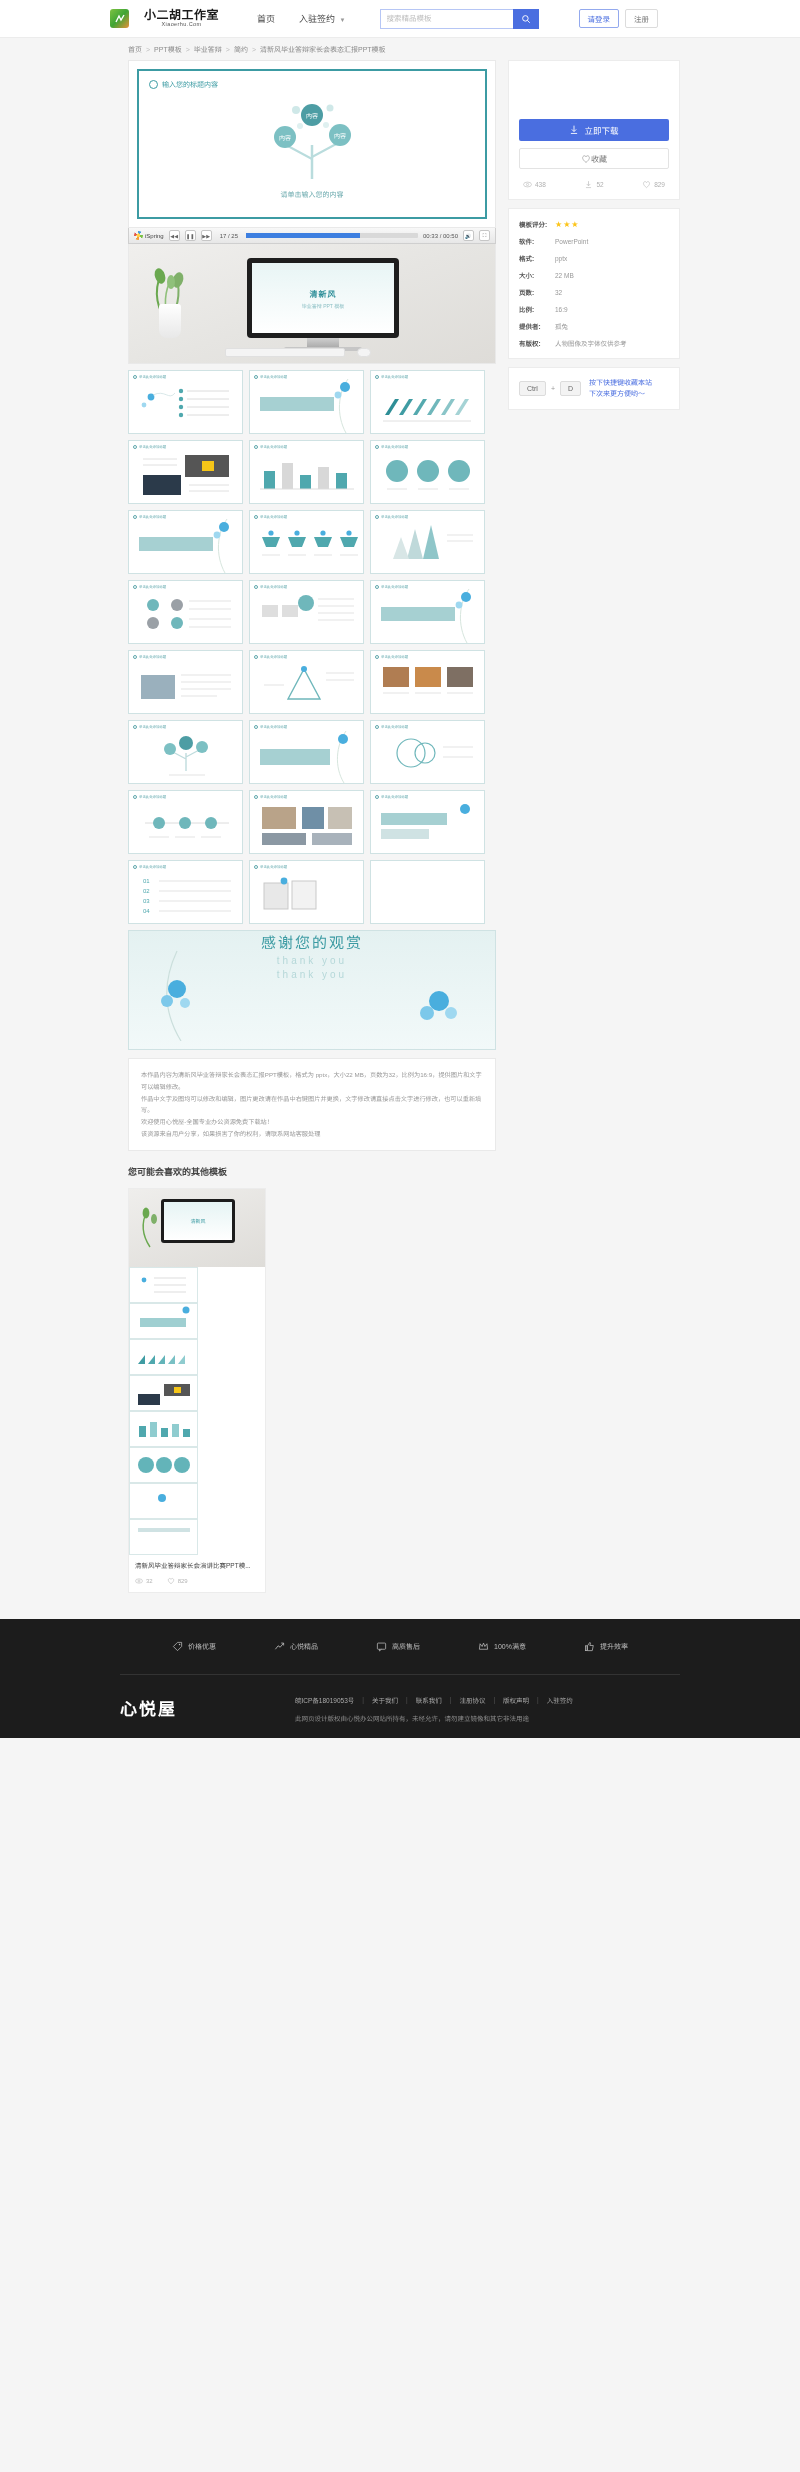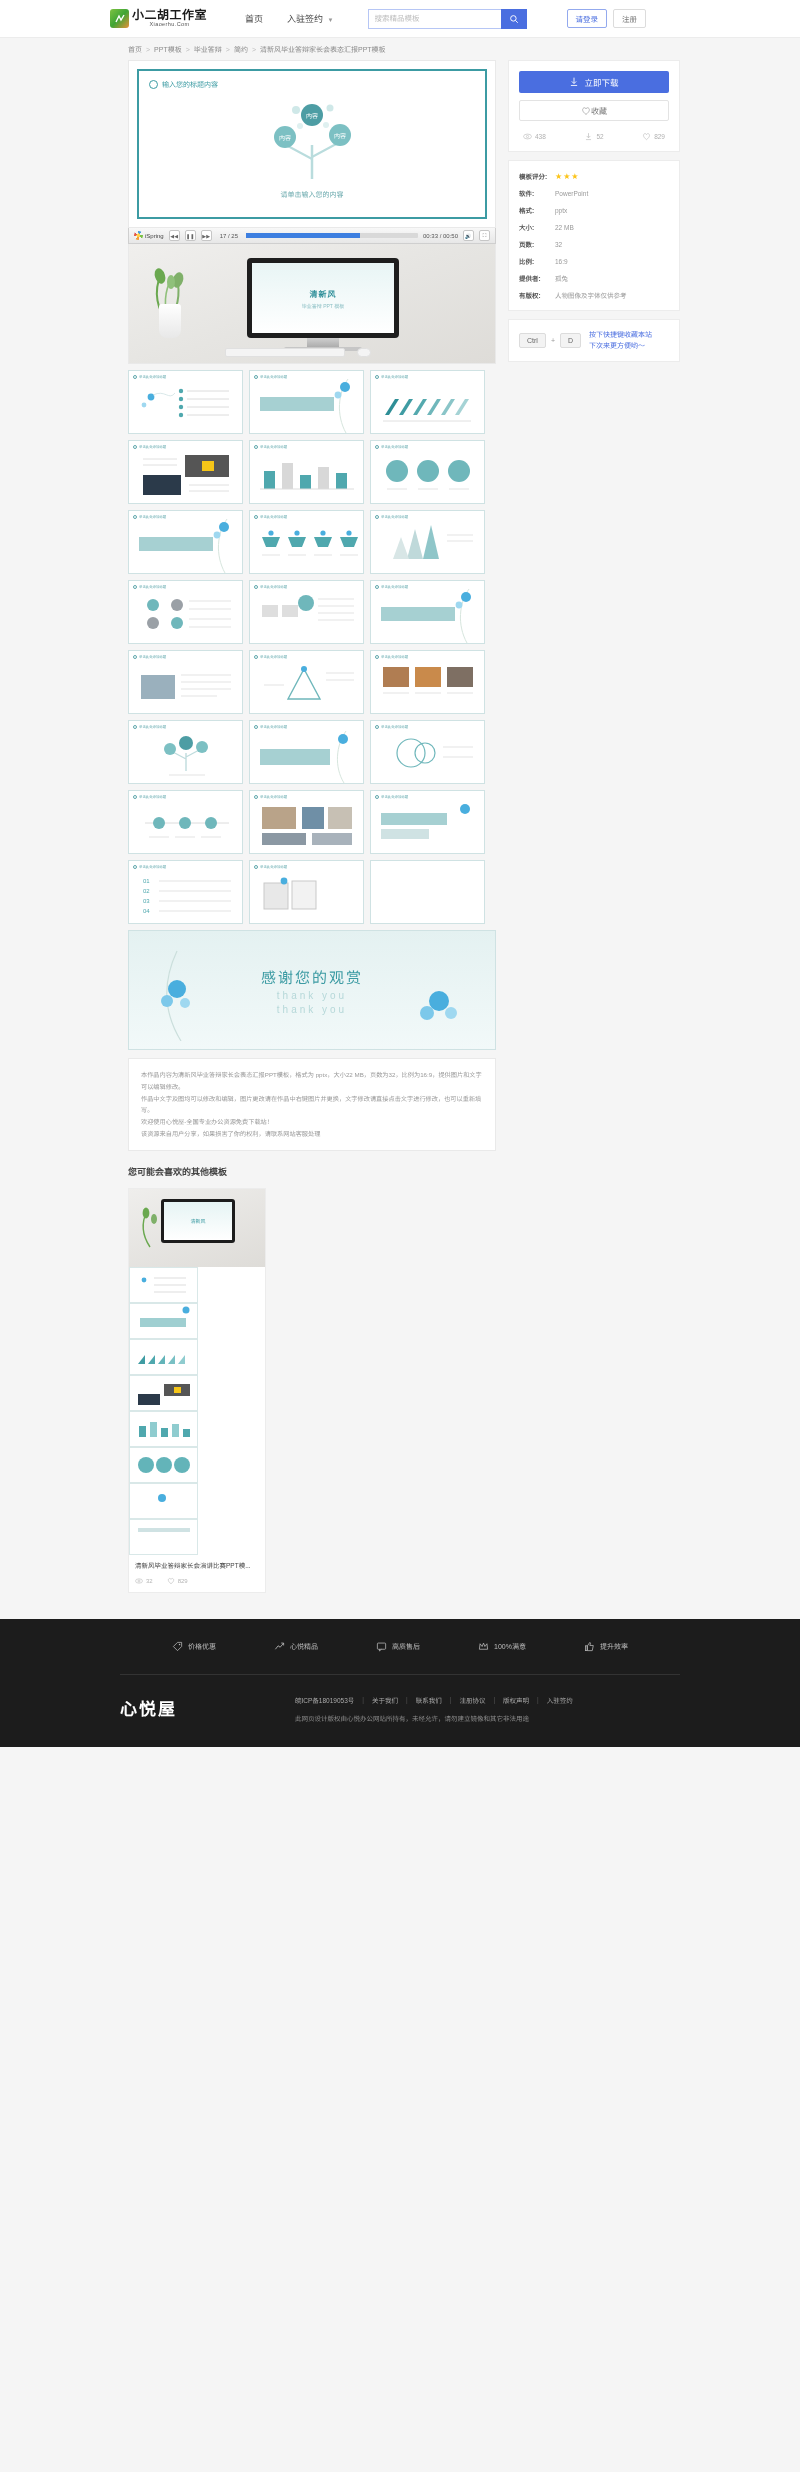--- a/index.html
+++ b/index.html
@@ -19,21 +19,21 @@
     display: flex; align-items: center; padding: 0 0 0 110px; gap: 0;
     position: relative;
   }
   .logo { display: flex; align-items: center; gap: 3px; }
   .logo-mark {
     width: 19px; height: 19px; border-radius: 3px;
     background: linear-gradient(135deg,#7ec242 0%,#3fa535 50%,#e8913a 100%);
     display: flex; align-items: center; justify-content: center;
     color: #fff; font-size: 8px; font-weight: bold;
   }
-  .logo-text { line-height: 1; }
+  .logo-text { line-height: 1; margin-left: 12px; }
   .logo-name { font-size: 12px; font-weight: bold; color: #1a1a1a; letter-spacing: .5px; }
   .logo-sub { font-size: 5.5px; color: #555; letter-spacing: .4px; text-align:center;
               border-top:none; margin-top:1px;}
   .nav { display: flex; align-items: center; gap: 24px; margin-left: 38px; }
   .nav-item { font-size: 9px; color: #444; cursor: pointer; white-space: nowrap; }
   .nav-item .caret { font-size: 6px; color: #999; margin-left: 2px; }
   .searchbox { margin-left: 34px; display: flex; align-items: center; height: 20px; }
   .search-input {
     width: 133px; height: 20px; border: 1px solid #b6c6f5; border-right: none;
     font-size: 7.5px; padding: 0 6px; color: #333; outline: none; background:#fff;
@@ -137,35 +137,35 @@
   .thumb .hd {
     position: absolute; left: 4px; top: 3px; font-size: 3.4px; color: #5fa7ac;
     display: flex; align-items: center; gap: 2px;
   }
   .thumb .hd .dot { width: 4px; height: 4px; border: .7px solid #5fa7ac; border-radius: 50%; }
 
   
   .thanks {
     margin-top: 6px; height: 120px; background: linear-gradient(#e4f1f1,#f2f9f9);
     border: 1px solid #cfe2e3; position: relative;
-    display: flex; flex-direction: column; align-items: center; justify-content: center;
+    display: flex; flex-direction: column; align-items: center; 
   }
   .thanks h2 { font-size: 15px; color: #3c9ba3; letter-spacing: 2px; font-weight: normal; }
   .thanks .en { font-size: 10px; color: #b6d8d9; letter-spacing: 3px; margin-top: 3px; }
 
   .desc {
     margin-top: 8px; background: #fff; border: 1px solid #e9e9e9; padding: 10px 12px;
     font-size: 6.2px; line-height: 1.9; color: #999;
   }
 
   
   .panel { background: #fff; border: 1px solid #ececec; padding: 10px; margin-bottom: 8px; }
   .dl-btn {
     height: 22px; background: #4a6ee0; color: #fff; font-size: 8.5px; border-radius: 2px;
-    display: flex; align-items: center; justify-content: center; gap: 5px; cursor: pointer;
+    display: flex; align-items: center; justify-content: center; gap: 5px; cursor: pointer; margin-top: 48px;
   }
   .fav-btn {
     height: 21px; margin-top: 7px; border: 1px solid #e3e3e3; border-radius: 2px;
     display: flex; align-items: center; justify-content: center; 
     font-size: 8px; color: #777; cursor: pointer; background: #fff;
   }
   .stats {
     display: flex; justify-content: space-between; margin-top: 11px; padding: 0 4px;
     font-size: 6.5px; color: #b0b0b0;
   }
@@ -194,21 +194,21 @@
   .card-grid { display: flex; flex-wrap: wrap; }
   .card-cell { width: 69px; height: 36px; border: .5px solid #d9e8e8; background: #fff; position: relative; overflow:hidden;}
   .card-title { font-size: 6.5px; color: #444; padding: 6px 6px 4px; line-height: 1.4; }
   .card-meta { display: flex; gap: 14px; padding: 3px 6px 7px; font-size: 6px; color: #b5b5b5; }
 
   
   .footer { background: #1c1c1c; padding: 22px 0 0; margin-top: 6px; }
   .feats { display: flex; justify-content: center; gap: 58px; padding-bottom: 22px; }
   .feat { display: flex; align-items: center; gap: 5px; color: #bdbdbd; font-size: 7px; }
   .fline { height: 1px; background: #333; margin: 0 120px; }
-  .fbot { display: flex; align-items: flex-start; padding: 20px 120px 24px; }
+  .fbot { display: flex; align-items: flex-start; padding: 20px 120px 15px; }
   .brand { font-size: 17px; color: #fff; font-weight: bold; letter-spacing: 2px; }
   .fright { margin-left: 118px; }
   .flinks { display: flex; gap: 8px; font-size: 6.5px; color: #aaa; align-items: center; }
   .flinks .sep2 { color: #555; }
   .copy { font-size: 6.5px; color: #8c8c8c; margin-top: 8px; }
 
   
   .floatbar {
     position: absolute; right: 6px; top: 2268px; width: 24px; background: #fff;
     border: 1px solid #e8e8e8; border-radius: 3px; overflow: hidden;

